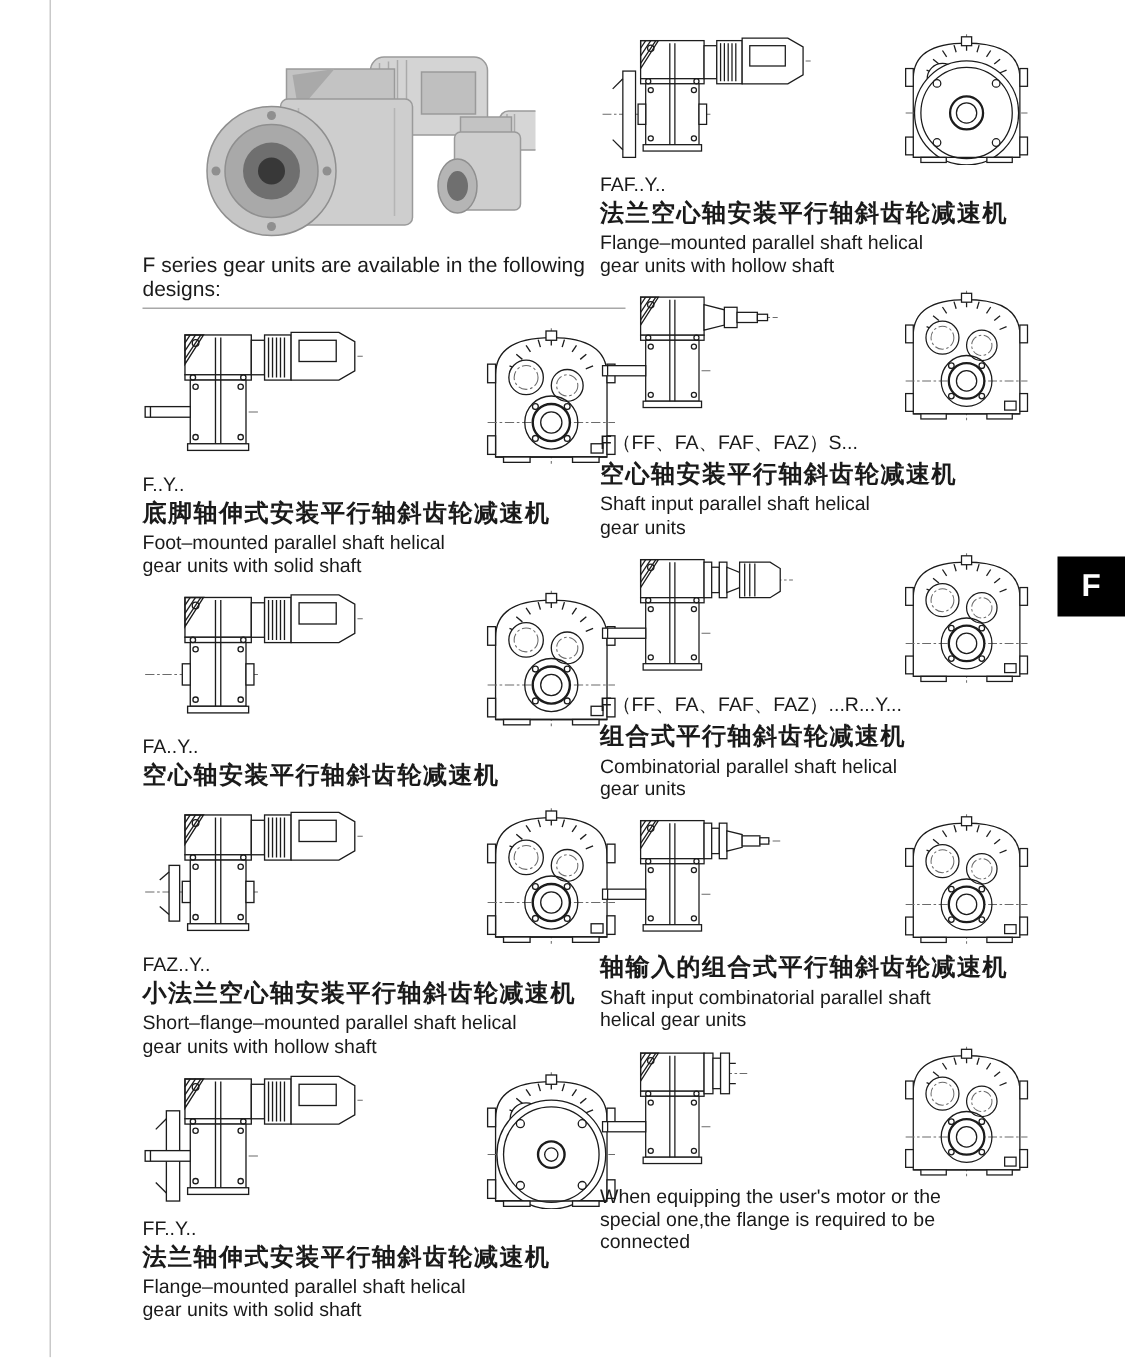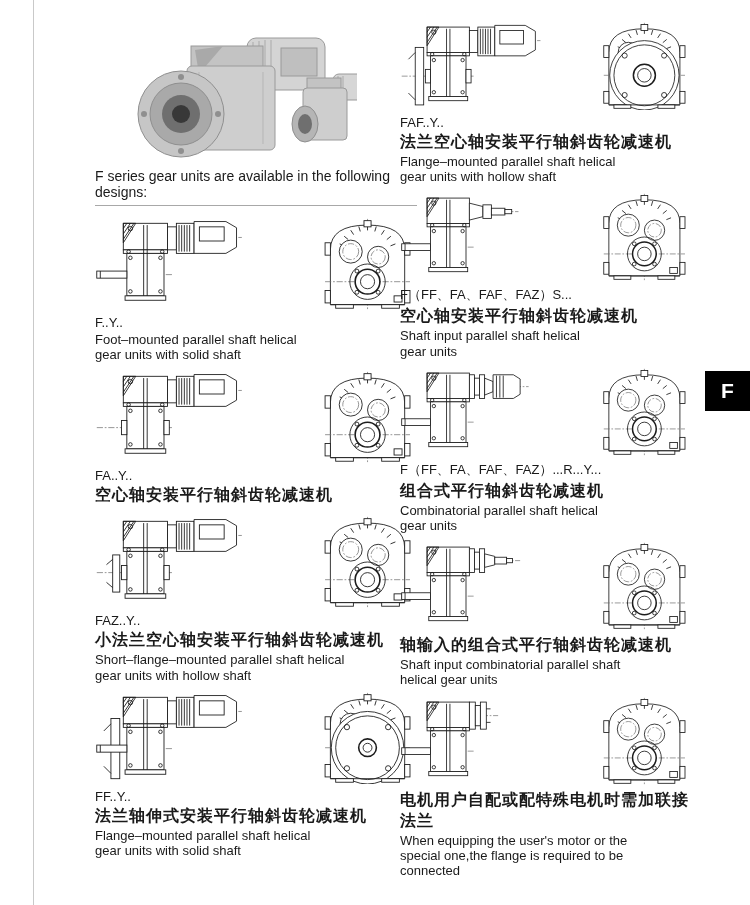--- a/index.html
+++ b/index.html
@@ -142,20 +142,21 @@
               <circle cx="68.0" cy="60.0" r="2.2" stroke="#1c1c1c" stroke-width="1" fill="none"></circle>
               <rect x="86" y="88" width="9" height="7" stroke="#1c1c1c" stroke-width="1" fill="#fff"></rect>
               <line x1="14" y1="98" x2="98" y2="98" stroke="#1c1c1c" stroke-width="1" fill="none"></line>
               <rect x="20" y="98" width="20" height="4" stroke="#1c1c1c" stroke-width="1" fill="#fff"></rect>
               <rect x="72" y="98" width="20" height="4" stroke="#1c1c1c" stroke-width="1" fill="#fff"></rect>
             </svg>
           </div>
     </div>
     <div class="caption">
       <div class="code">F..Y..</div>
+      <div class="cn">底脚轴伸式安装平行轴斜齿轮减速机</div>
       <div class="en">Foot–mounted parallel shaft helical
 gear units with solid shaft</div>
     </div>
   </section>
 
   <section class="entry">
     <div class="drawings">
       <div class="side-svg">
             <svg viewBox="0 0 170 104" xmlns="http://www.w3.org/2000/svg">
               <line x1="2" y1="64" x2="88" y2="64" stroke="#6b6b6b" stroke-width="0.8" fill="none" stroke-dasharray="7 2 2 2"></line>
@@ -779,20 +780,19 @@
               <circle cx="44.0" cy="60.0" r="2.2" stroke="#1c1c1c" stroke-width="1" fill="none"></circle>
               <circle cx="68.0" cy="60.0" r="2.2" stroke="#1c1c1c" stroke-width="1" fill="none"></circle>
               <rect x="86" y="88" width="9" height="7" stroke="#1c1c1c" stroke-width="1" fill="#fff"></rect>
               <line x1="14" y1="98" x2="98" y2="98" stroke="#1c1c1c" stroke-width="1" fill="none"></line>
               <rect x="20" y="98" width="20" height="4" stroke="#1c1c1c" stroke-width="1" fill="#fff"></rect>
               <rect x="72" y="98" width="20" height="4" stroke="#1c1c1c" stroke-width="1" fill="#fff"></rect>
             </svg>
           </div>
     </div>
     <div class="caption">
-      <div class="cn">电机用户自配或配特殊电机时需加联接法兰</div>
       <div class="en">When equipping the user's motor or the
 special one,the flange is required to be
 connected</div>
     </div>
   </section>
 </div>
 </div>
 
 </body></html>

